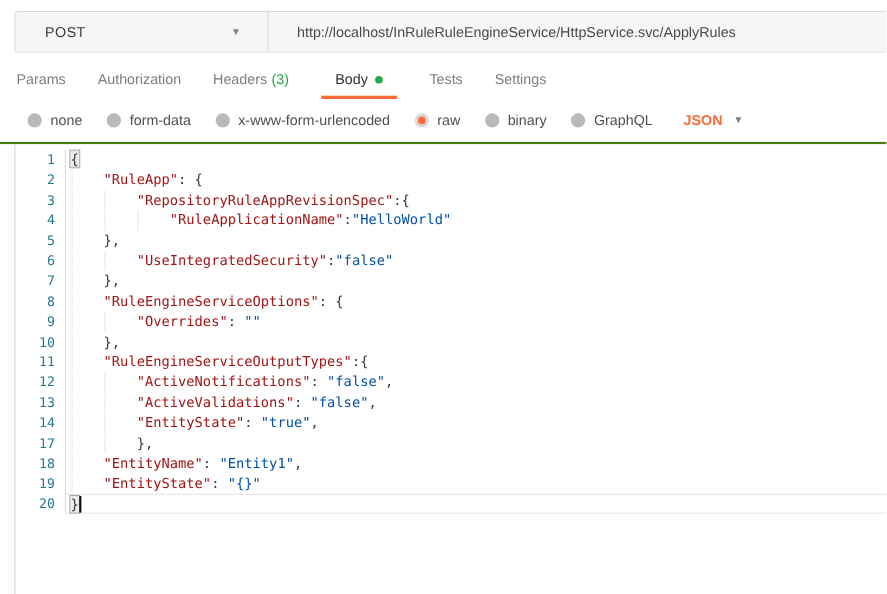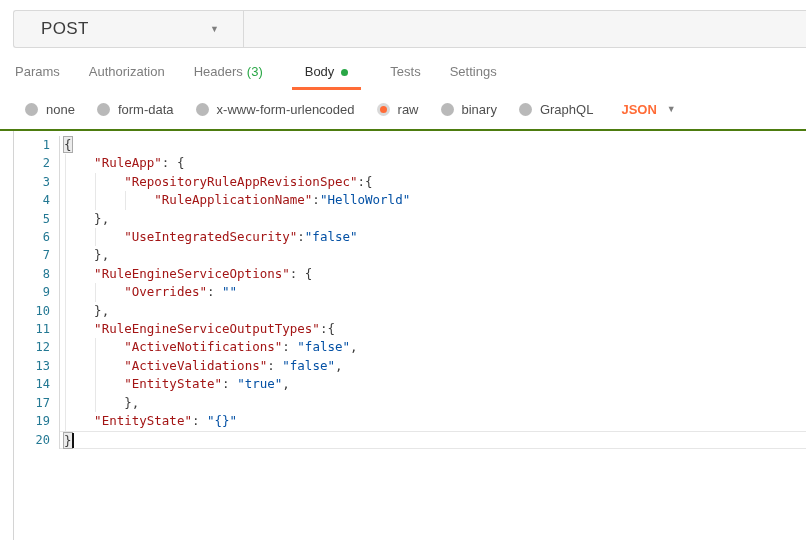--- a/index.html
+++ b/index.html
@@ -10,21 +10,21 @@
   
   .request-bar{
     margin:10px 0 0 13px;width:793px;height:38px;box-sizing:border-box;
     display:flex;background:#f6f6f6;border:1px solid #d9d9d9;border-right:none;
     border-radius:3px 0 0 3px;
   }
   .method{
     width:230px;flex:none;display:flex;align-items:center;justify-content:space-between;
     padding:0 24px 0 27px;border-right:1px solid #d9d9d9;cursor:pointer;box-sizing:border-box;
   }
-  .method-label{font-size:17px;color:#3c3c3c;letter-spacing:.4px;}
+  .method-label{font-size:13px;color:#3c3c3c;letter-spacing:.4px;}
   .chev{font-size:9px;color:#7f7f7f;line-height:1;}
   .url{flex:1;display:flex;align-items:center;padding-left:26px;font-size:13px;color:#4a4a4a;white-space:nowrap;overflow:hidden;}
   
   .tabs{
     display:flex;align-items:flex-end;gap:29px;
     padding:16px 0 0 15px;font-size:13px;color:#7d7d7d;
   }
   .tab{padding-bottom:11px;position:relative;cursor:pointer;white-space:nowrap;}
   .tab.active{color:#303030;padding-left:13px;padding-right:13px;}
   .tab .underline{display:none;}
@@ -62,20 +62,21 @@
   .current-line .ed-code{border-top:1px solid #e6e6e6;border-bottom:1px solid #e6e6e6;box-sizing:border-box;}
 </style>
 </head>
 <body>
 
 <div class="request-bar">
   <div class="method">
     <span class="method-label">POST</span>
     <span class="chev">▼</span>
   </div>
+  <div class="url">http://localhost/InRuleRuleEngineService/HttpService.svc/ApplyRules</div>
 </div>
 
 <div class="tabs">
   <div class="tab">
     <span>Params</span>
   </div>
   <div class="tab">
     <span>Authorization</span>
   </div>
   <div class="tab">
@@ -179,20 +180,24 @@
     </div>
     <div class="ed-row">
       <div class="ed-num">14</div>
       <div class="ed-code"><span class="guide" style="left:calc(0ch + 5px)"></span><span class="guide" style="left:calc(4ch + 5px)"></span><span class="tok-punct">        </span><span class="tok-key">"EntityState"</span><span class="tok-punct">: </span><span class="tok-str">"true"</span><span class="tok-punct">,</span></div>
     </div>
     <div class="ed-row">
       <div class="ed-num">17</div>
       <div class="ed-code"><span class="guide" style="left:calc(0ch + 5px)"></span><span class="guide" style="left:calc(4ch + 5px)"></span><span class="tok-punct">        },</span></div>
     </div>
     <div class="ed-row">
+      <div class="ed-num">18</div>
+      <div class="ed-code"><span class="guide" style="left:calc(0ch + 5px)"></span><span class="tok-punct">    </span><span class="tok-key">"EntityName"</span><span class="tok-punct">: </span><span class="tok-str">"Entity1"</span><span class="tok-punct">,</span></div>
+    </div>
+    <div class="ed-row">
       <div class="ed-num">19</div>
       <div class="ed-code"><span class="guide" style="left:calc(0ch + 5px)"></span><span class="tok-punct">    </span><span class="tok-key">"EntityState"</span><span class="tok-punct">: </span><span class="tok-str">"{}"</span><span class="tok-punct"></span></div>
     </div>
     <div class="ed-row current-line">
       <div class="ed-num">20</div>
       <div class="ed-code"><span class="tok-punct"><span class="bracket-match">}</span></span><span class="cursor"></span></div>
     </div>
   </div>
 
 </body></html>

